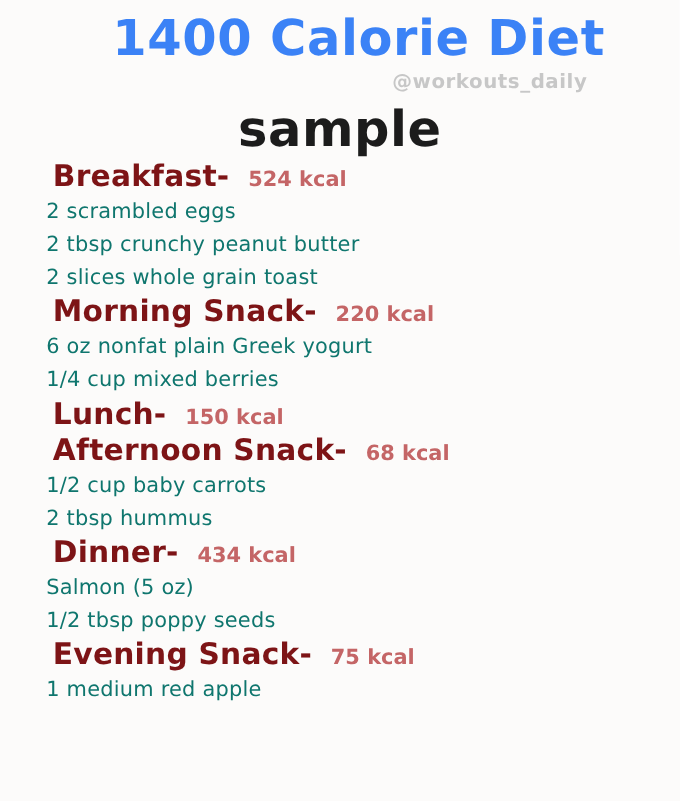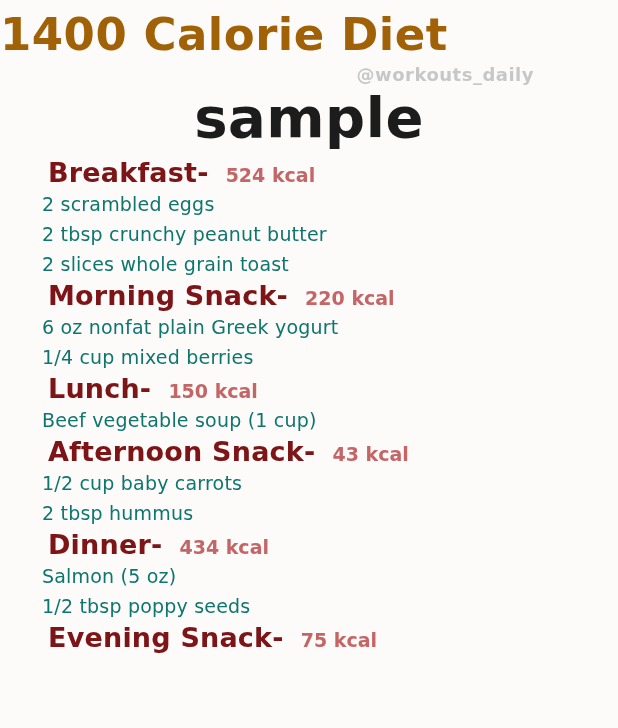--- a/index.html
+++ b/index.html
@@ -12,48 +12,48 @@
   }
   .page {
     position: relative;
     width: 618px;
     height: 728px;
     background: #fcfbfa;
   }
   .title {
     margin: 0;
     padding-top: 8px;
-    text-align: left;
+    text-align: center;
     font-size: 45px;
     line-height: 54px;
     font-weight: bold;
-    color: #a16207;
+    color: #3b82f6;
     letter-spacing: 0.5px;
+    padding-left: 34px;
   }
   .watermark {
     height: 26px;
     line-height: 26px;
     text-align: right;
     padding-right: 84px;
     font-size: 18px;
     font-weight: bold;
     color: #c7c7c7;
     letter-spacing: 0.5px;
   }
   .subtitle {
     margin-top: 4px;
     text-align: center;
-    font-size: 56px;
+    font-size: 45px;
     line-height: 52px;
     font-weight: bold;
     color: #1c1c1c;
     letter-spacing: 0.5px;
   }
   .menu {
-    margin-top: 12px;
     padding-left: 42px;
   }
   .section-header {
     height: 33px;
     line-height: 33px;
     margin-left: 6px;
     white-space: nowrap;
   }
   .meal-name {
     font-size: 27px;
@@ -107,42 +107,42 @@
       </div>
       <div class="item">6 oz nonfat plain Greek yogurt</div>
       <div class="item">1/4 cup mixed berries</div>
     </div>
 
     <div class="section">
       <div class="section-header">
         <span class="meal-name">Lunch-</span>
         <span class="kcal">150 kcal</span>
       </div>
-      <div class="item">Beef vegetable soup (1 cup)</div>
     </div>
 
     <div class="section">
       <div class="section-header">
         <span class="meal-name">Afternoon Snack-</span>
-        <span class="kcal">43 kcal</span>
+        <span class="kcal">68 kcal</span>
       </div>
       <div class="item">1/2 cup baby carrots</div>
       <div class="item">2 tbsp hummus</div>
     </div>
 
     <div class="section">
       <div class="section-header">
         <span class="meal-name">Dinner-</span>
         <span class="kcal">434 kcal</span>
       </div>
       <div class="item">Salmon (5 oz)</div>
       <div class="item">1/2 tbsp poppy seeds</div>
     </div>
 
     <div class="section">
       <div class="section-header">
         <span class="meal-name">Evening Snack-</span>
         <span class="kcal">75 kcal</span>
       </div>
+      <div class="item">1 medium red apple</div>
     </div>
 
   </div>
 </div>
 
 </body></html>

